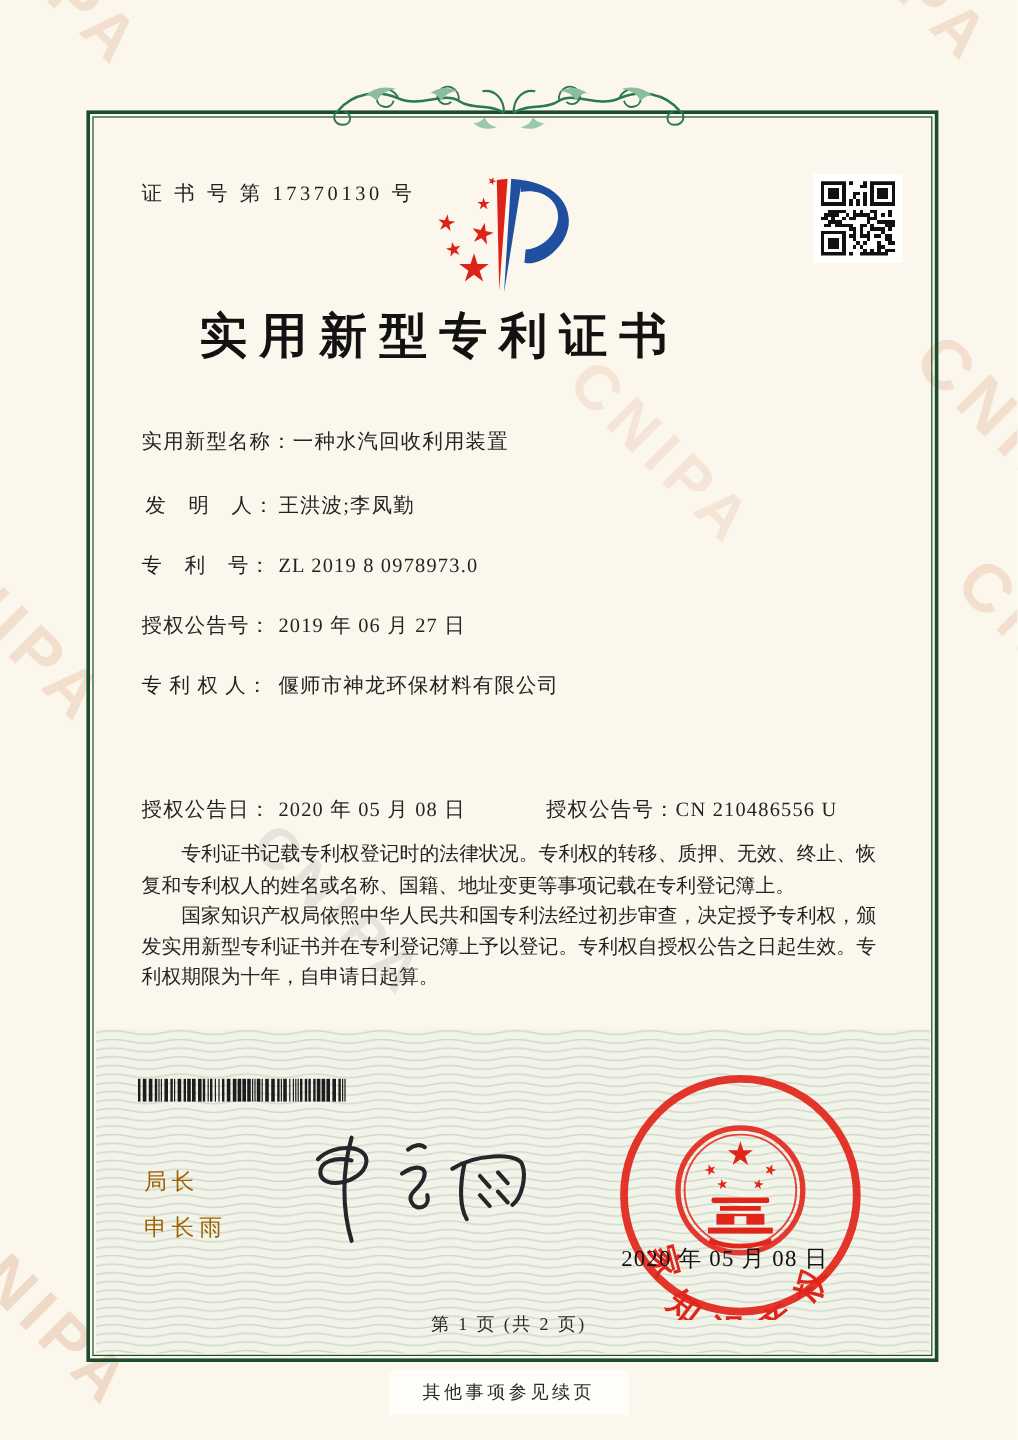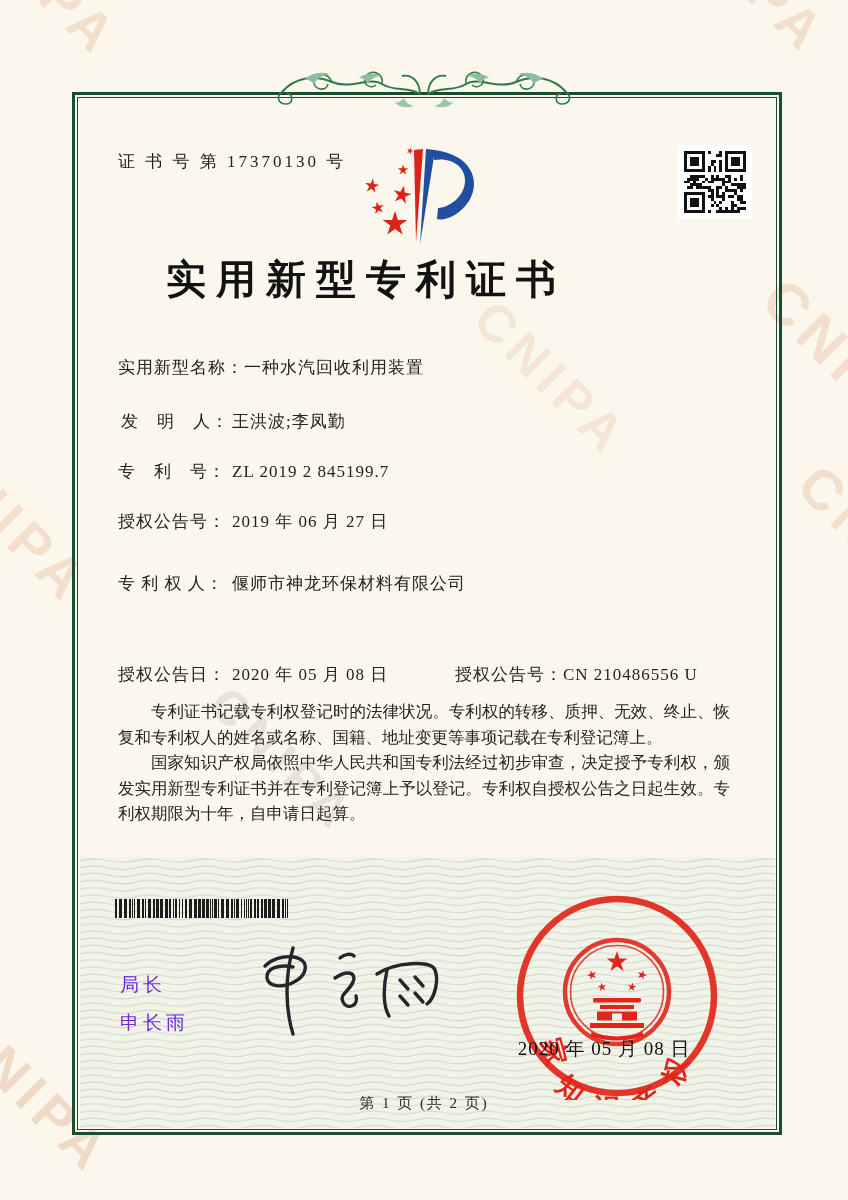--- a/index.html
+++ b/index.html
@@ -29,21 +29,21 @@
   .abs{position:absolute;z-index:4;}
   .cert-no{left:118px;top:150px;font-size:17px;letter-spacing:3px;color:#222;}
   .title{left:0;top:252px;width:732px;text-align:center;font-size:40px;font-weight:700;letter-spacing:10px;color:#121212;}
   .qr-box{left:678px;top:145px;width:74px;height:74px;background:#ffffff;}
   .field-row{font-size:17px;letter-spacing:1px;white-space:nowrap;color:#232323;}
   .flabel{display:inline-block;min-width:114px;}
   .paras{left:118px;top:699px;width:612px;font-size:16.5px;line-height:25.5px;text-align:justify;color:#242424;}
   .paras p{margin:0;text-indent:2em;}
   .barcode{left:115px;top:899px;width:176px;height:19px;font-size:0;}
   .barcode i{display:inline-block;height:100%;background:#1c1c1c;}
-  .signer{font-size:19px;letter-spacing:4px;color:#6d28d9;}
+  .signer{font-size:19px;letter-spacing:4px;color:#a16207;}
   .seal-date{left:508px;top:1036px;width:192px;text-align:center;font-size:19px;letter-spacing:1px;color:#101010;z-index:6;}
   .page-num{left:0;top:1094px;width:848px;text-align:center;font-size:15px;letter-spacing:2px;color:#2a2a2a;}
   .cont-note{
     left:50%;top:1142px;transform:translateX(-50%);
     background:#fffdf7;padding:9px 28px;font-size:15px;letter-spacing:3px;color:#2a2a2a;z-index:5;
   }
   svg{display:block;}
 </style>
 </head>
 <body>
@@ -238,26 +238,26 @@
 
   <div class="abs title">实用新型专利证书</div>
 
   <div class="abs field-row" style="left:118px;top:356px;text-align:center;">
     <span class="flabel">实用新型名称：</span><span>一种水汽回收利用装置</span>
   </div>
   <div class="abs field-row" style="left:118px;top:410px;text-align:center;">
     <span class="flabel">发　明　人：</span><span>王洪波;李凤勤</span>
   </div>
   <div class="abs field-row" style="left:118px;top:460px;">
-    <span class="flabel">专　利　号：</span><span>ZL 2019 2 845199.7</span>
+    <span class="flabel">专　利　号：</span><span>ZL 2019 8 0978973.0</span>
   </div>
   <div class="abs field-row" style="left:118px;top:510px;">
     <span class="flabel">授权公告号：</span><span>2019 年 06 月 27 日</span>
   </div>
-  <div class="abs field-row" style="left:118px;top:560px;margin-top:12px;">
+  <div class="abs field-row" style="left:118px;top:560px;">
     <span class="flabel">专 利 权 人：</span><span>偃师市神龙环保材料有限公司</span>
   </div>
   <div class="abs field-row" style="left:118px;top:663px;">
     <span class="flabel">授权公告日：</span><span>2020 年 05 月 08 日</span>
   </div>
   <div class="abs field-row" style="left:455px;top:663px;">
     <span>授权公告号：</span><span>CN 210486556 U</span>
   </div>
 
   <div class="abs paras">
@@ -303,14 +303,15 @@
       <rect x="84" y="119.5" width="40" height="9"></rect>
       <rect x="99" y="121.5" width="10" height="7" fill="#f2f4ea"></rect>
       <rect x="77" y="131" width="54" height="5"></rect>
       <path d="M78,142 Q104,151 130,142" stroke="#e2251a" stroke-width="4" fill="none"></path>
     </g>
   </svg>
 
   <div class="abs seal-date">2020 年 05 月 08 日</div>
 
   <div class="abs page-num">第 1 页 (共 2 页)</div>
+  <div class="abs cont-note">其他事项参见续页</div>
 
 </div>
 
 </body></html>

